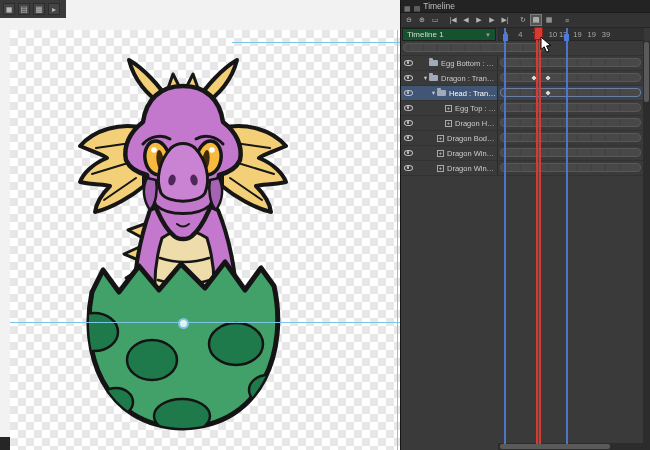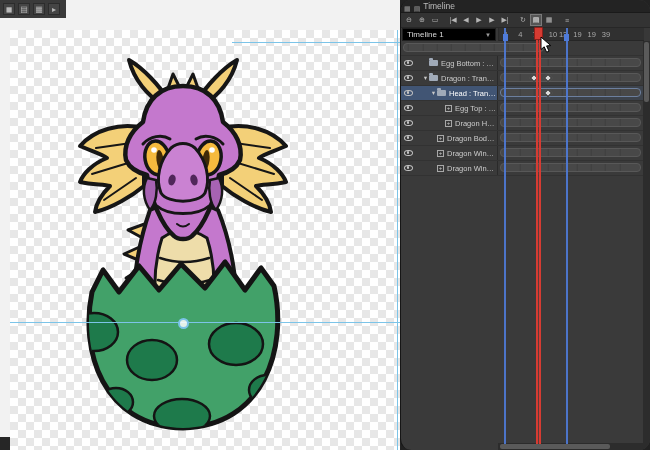--- a/index.html
+++ b/index.html
@@ -20,33 +20,33 @@
   #artwork{position:absolute;left:0;top:0;}
   .guide-h,.guide-v{position:absolute;background:#7cc4e8;z-index:5;}
   #guide-mid{left:0;top:292px;width:390px;height:1px;}
   #guide-top{left:222px;top:12px;width:168px;height:1px;}
   #guide-right{left:387px;top:0;width:1px;height:420px;}
   #guide-handle{position:absolute;left:168px;top:288px;width:7px;height:7px;border:2px solid #7cc4e8;
                 border-radius:50%;background:rgba(255,255,255,.85);z-index:6;}
 
   
   #timeline-panel{position:absolute;left:400px;top:0;width:250px;height:450px;background:#3a3a3a;
-                  border-left:1px solid #161616;box-sizing:border-box;overflow:hidden;border-radius:11px;}
+                  border-left:1px solid #161616;box-sizing:border-box;overflow:hidden;}
   #panel-titlebar{position:absolute;left:0;top:0;width:100%;height:13px;background:#232323;
                   border-bottom:1px solid #1a1a1a;display:flex;align-items:center;padding-left:3px;box-sizing:border-box;}
   #panel-titlebar .ticon{color:#8f8f8f;font-size:7px;margin-right:3px;}
   #panel-title{color:#bdbdbd;font-size:8.5px;}
   #panel-toolbar{position:absolute;left:0;top:13px;width:100%;height:15px;background:#333333;
                  border-bottom:1px solid #272727;display:flex;align-items:center;padding-left:2px;box-sizing:border-box;}
   .pt-icon{min-width:12px;height:12px;margin-right:1px;display:flex;align-items:center;justify-content:center;
            color:#b5b5b5;font-size:7px;border:1px solid transparent;box-sizing:border-box;padding:0 1px;}
   .pt-icon.gap{margin-left:5px;}
   .pt-icon.active{background:#555555;border-color:#7a7a7a;color:#efefef;}
   #control-row{position:absolute;left:0;top:28px;width:100%;height:13px;background:#383838;}
-  #timeline-select{position:absolute;left:1px;top:0;width:94px;height:13px;background:#000000;
+  #timeline-select{position:absolute;left:1px;top:0;width:94px;height:13px;background:#14532d;
                    border:1px solid #1f1f1f;box-sizing:border-box;display:flex;align-items:center;
                    justify-content:space-between;padding:0 4px;color:#d8d8d8;font-size:8px;}
   #timeline-select .caret{font-size:6px;color:#9a9a9a;}
   #ruler{position:absolute;left:97px;top:0;width:146px;height:13px;background:#303030;
          border-bottom:1px solid #262626;border-left:1px solid #2a2a2a;box-sizing:border-box;}
   .rnum{position:absolute;top:2px;width:14px;text-align:center;color:#aaaaaa;font-size:7.5px;}
 
   #layer-rows{position:absolute;left:0;top:41px;width:243px;}
   .lrow{position:relative;height:14px;border-bottom:1px solid #323232;display:flex;}
   .lname{width:97px;height:14px;display:flex;align-items:center;overflow:hidden;box-sizing:border-box;

